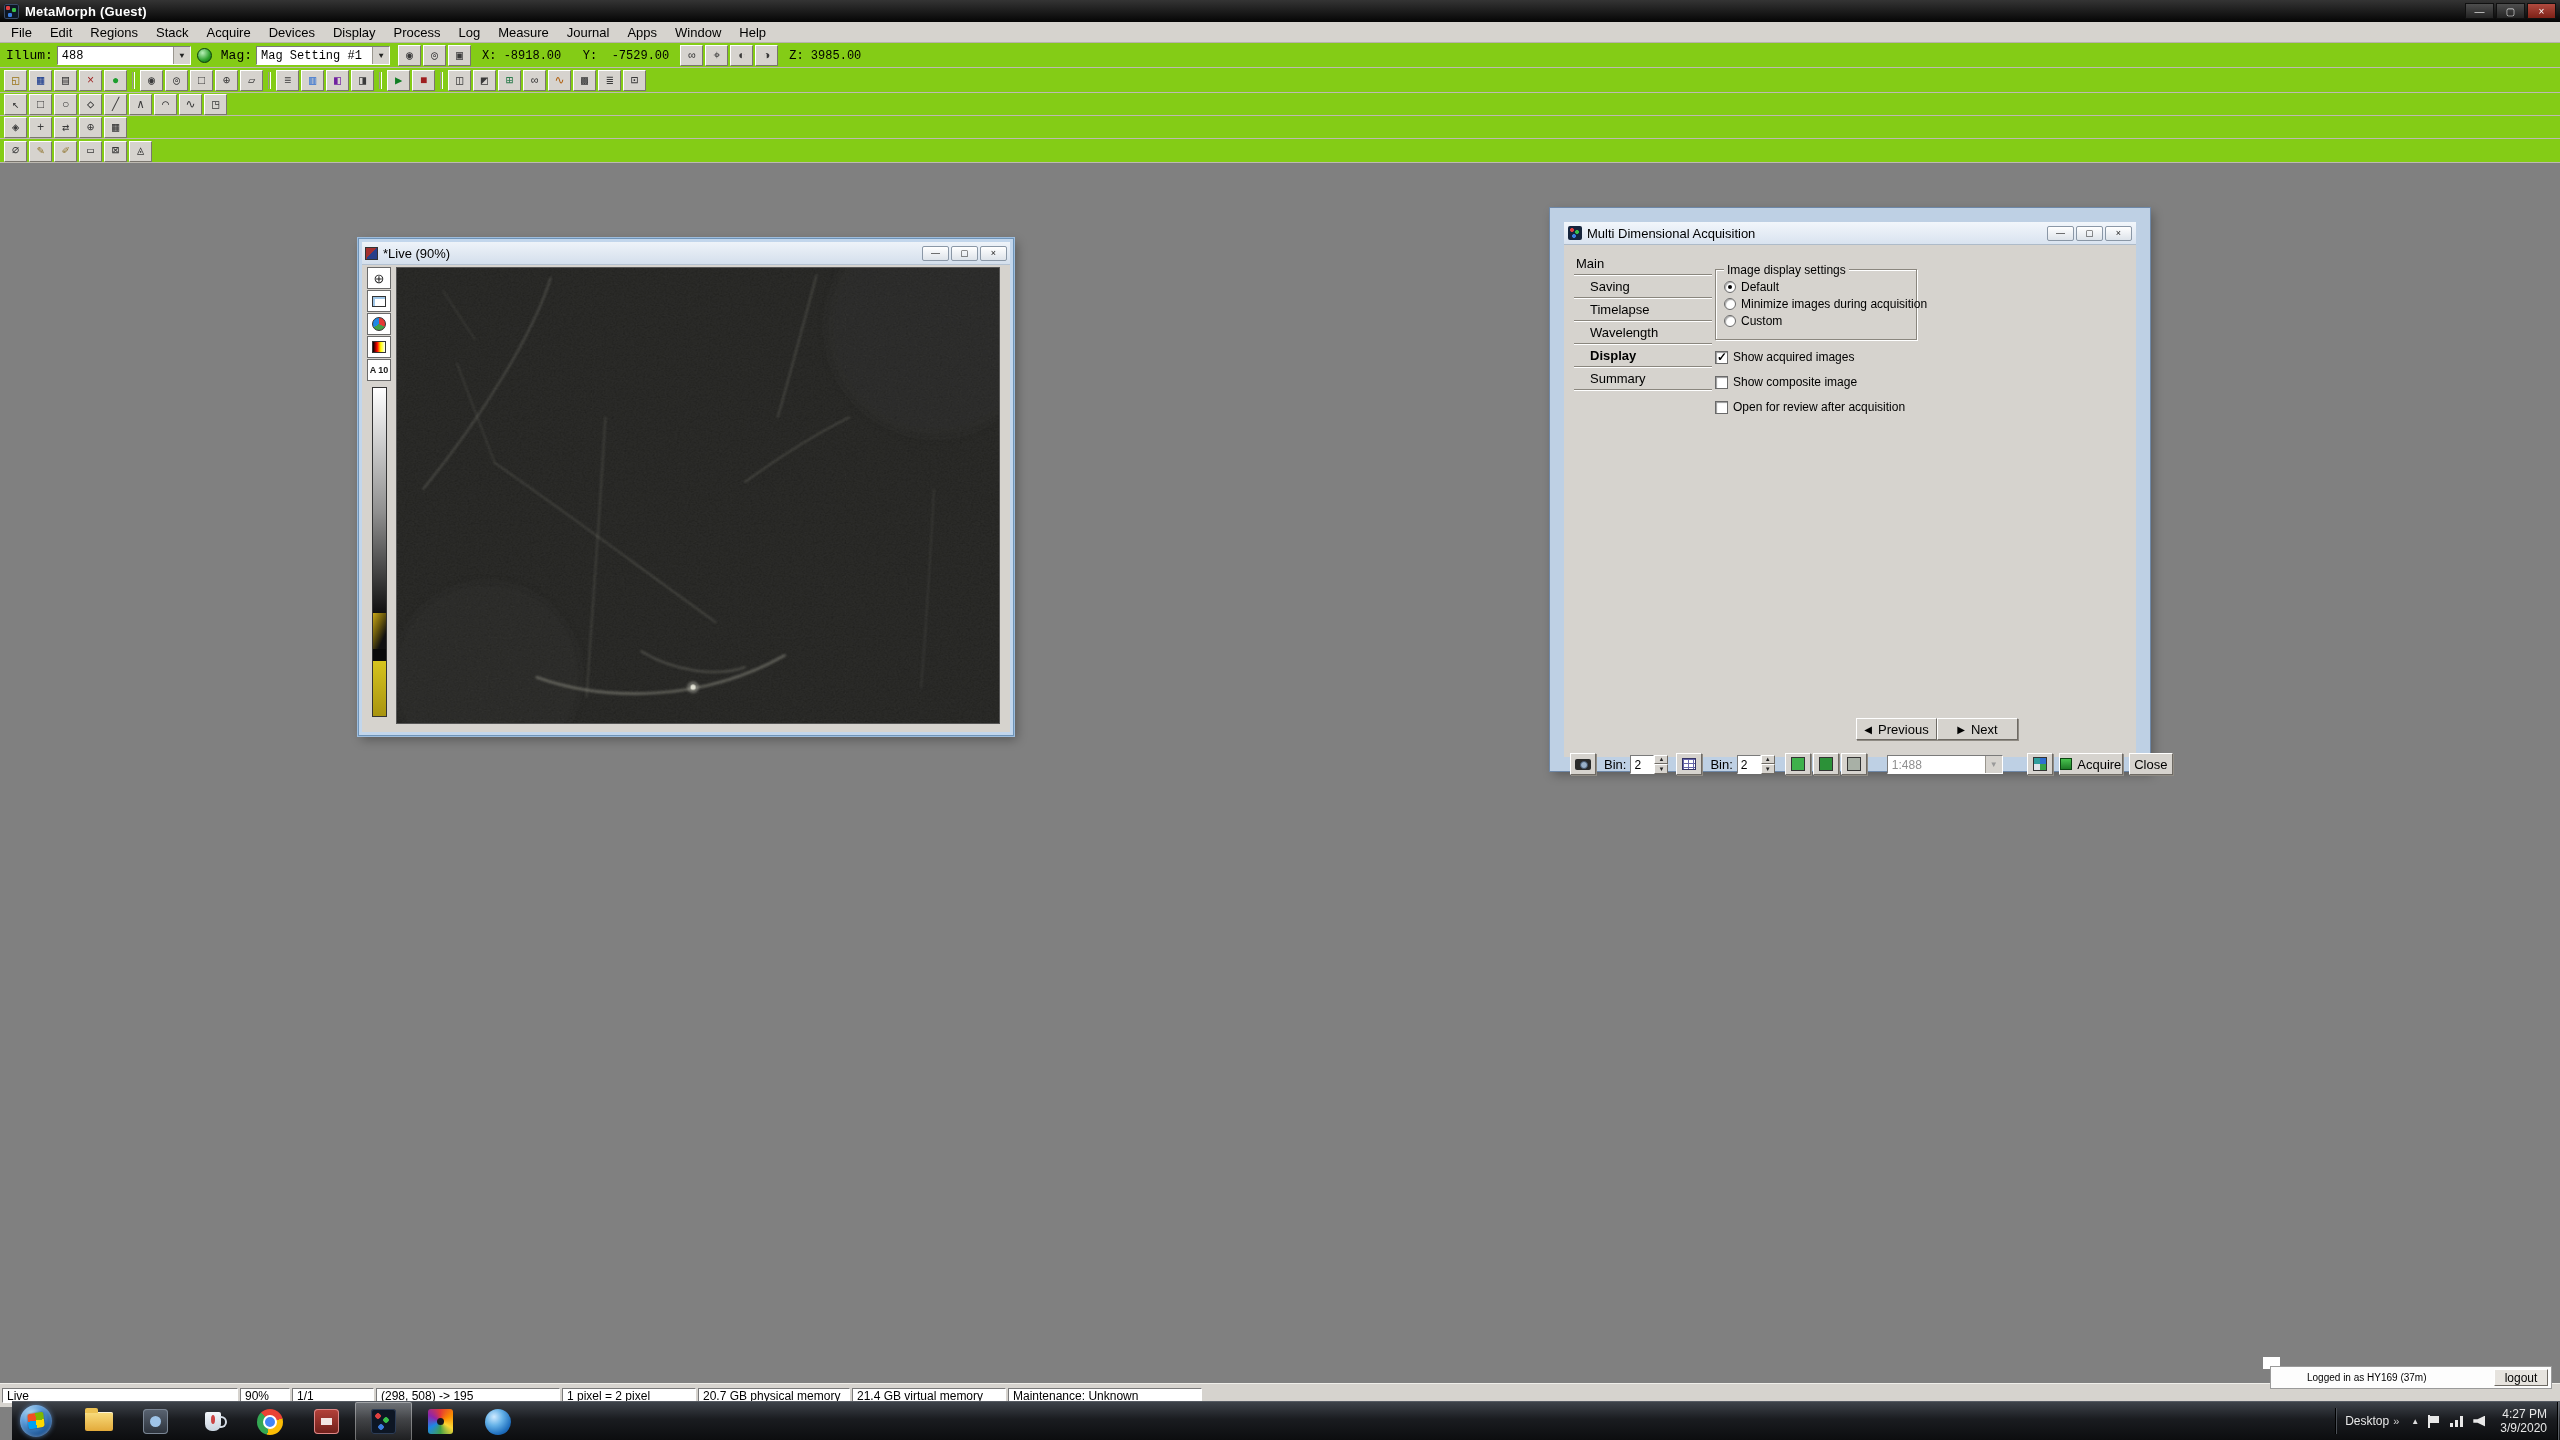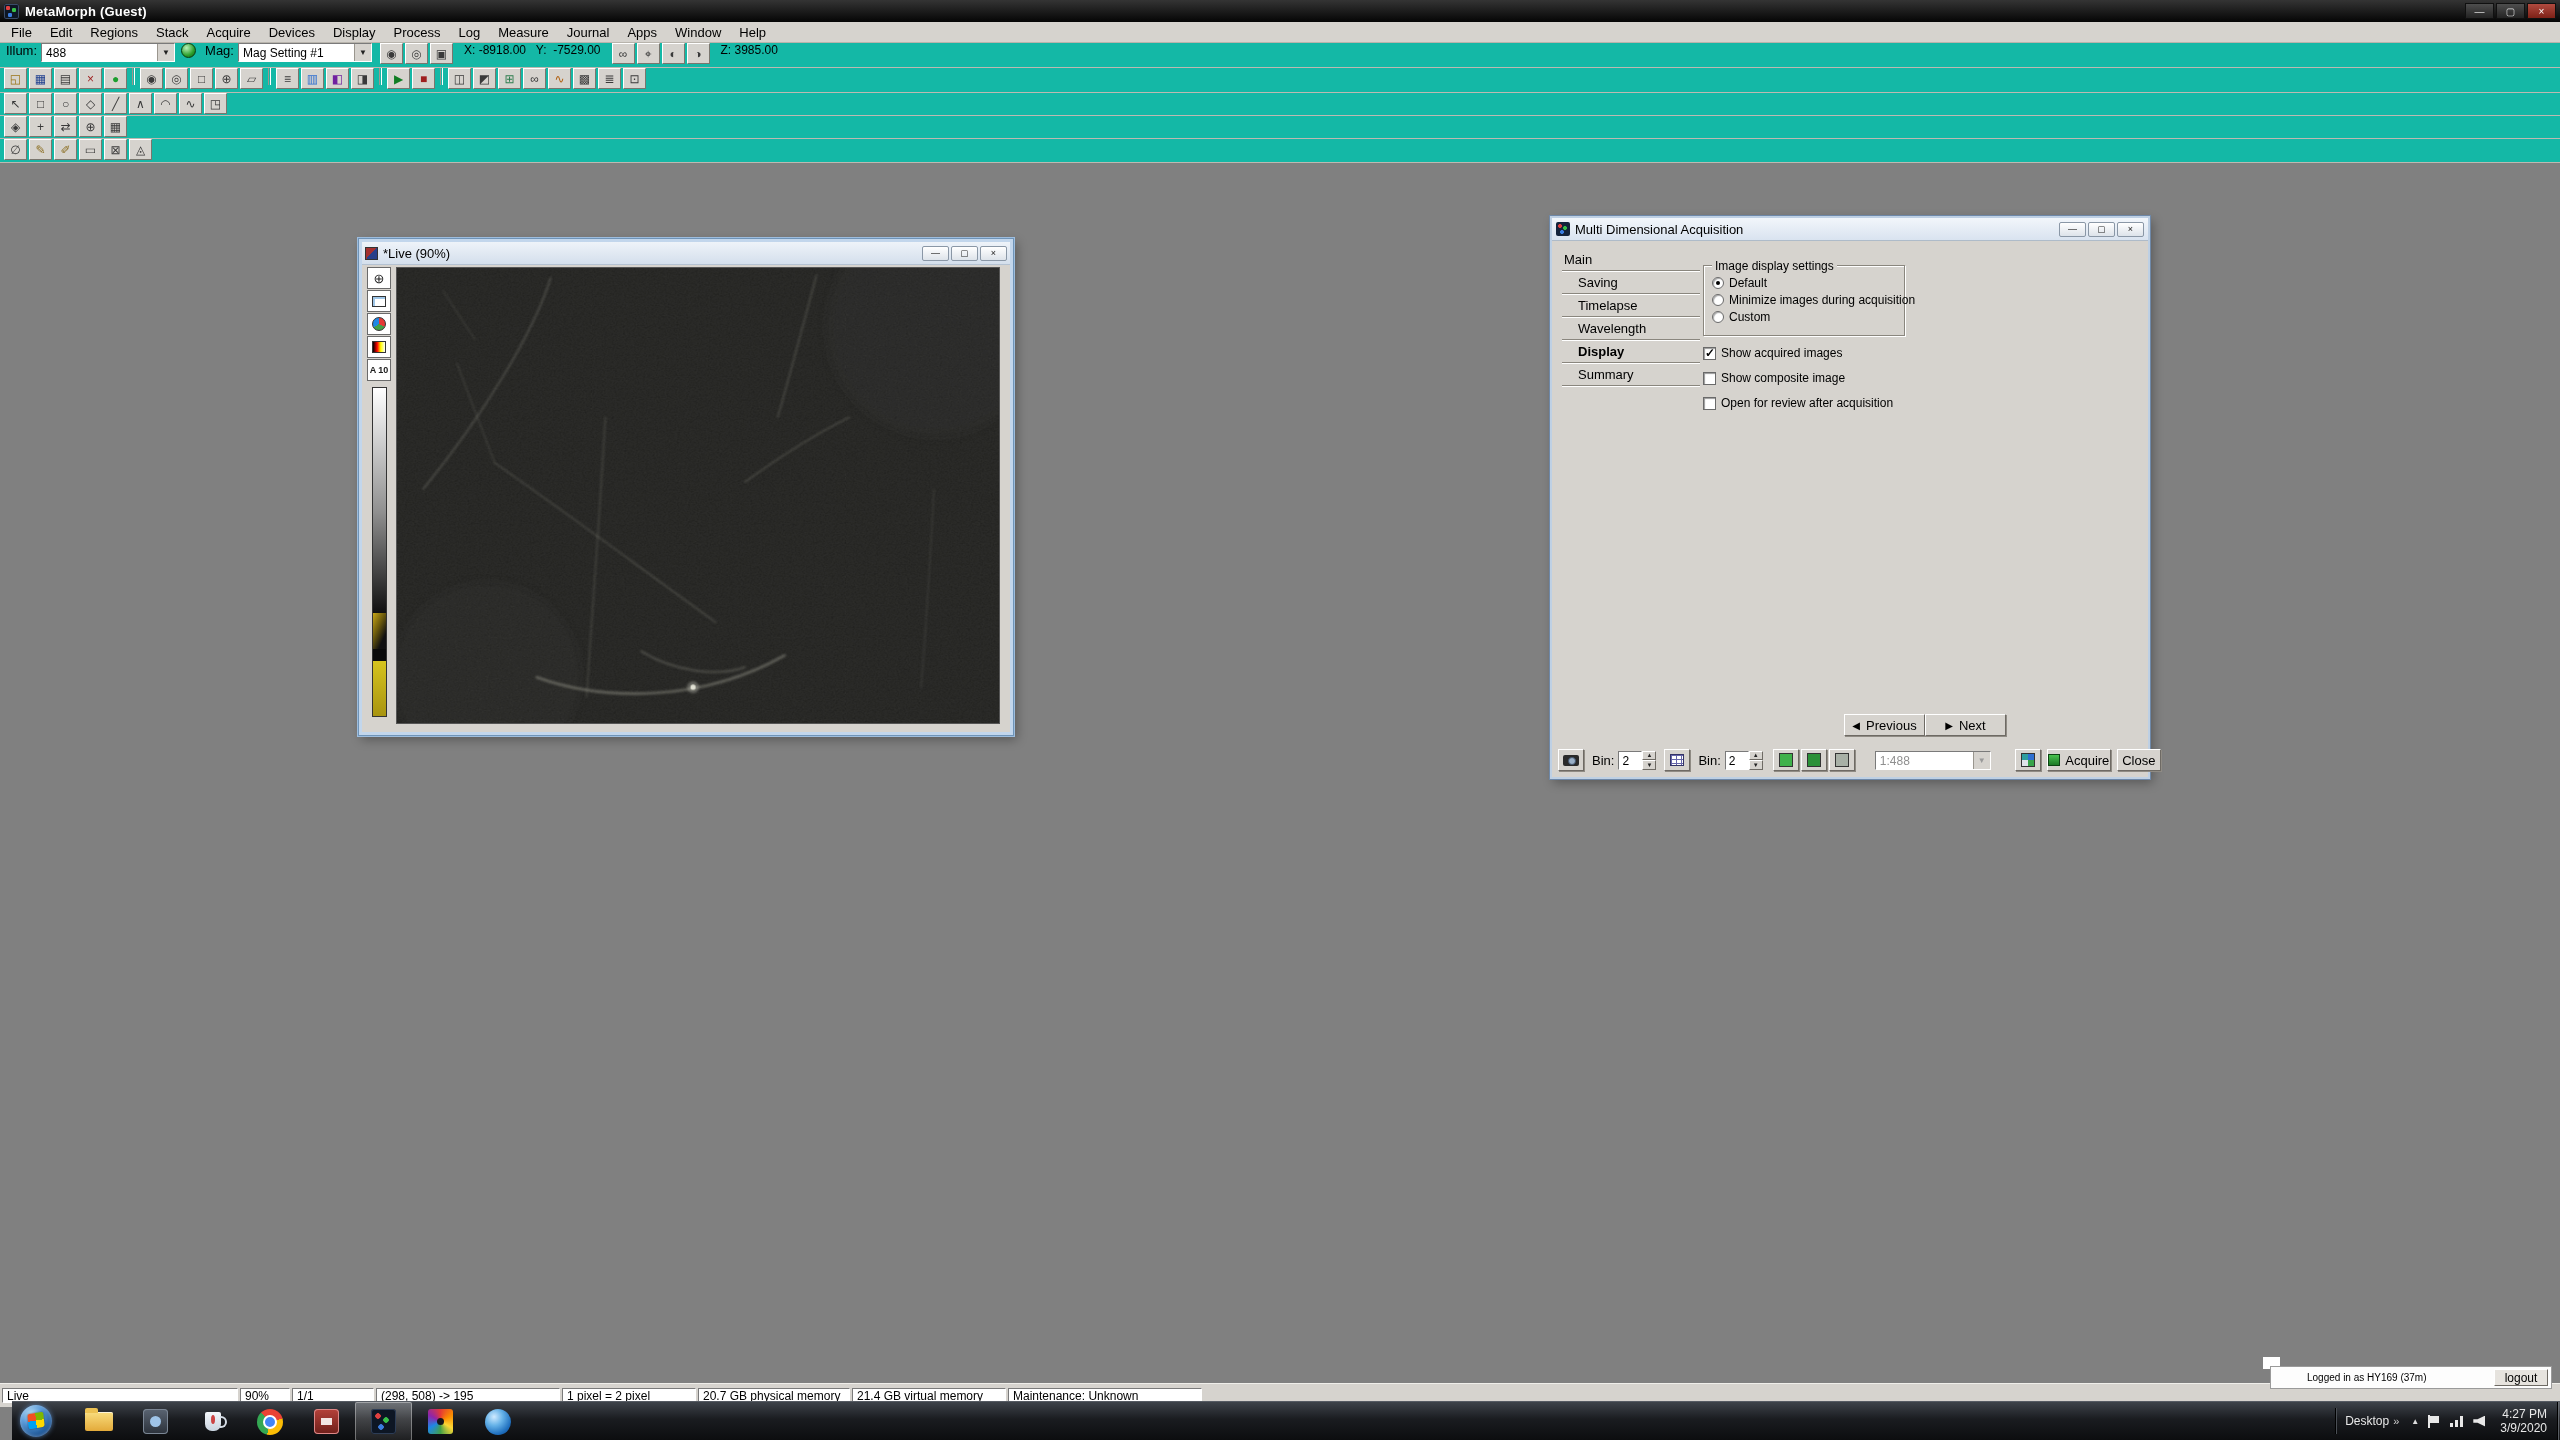--- a/index.html
+++ b/index.html
@@ -18,21 +18,21 @@
     box-shadow:inset 0 0 0 1px #3a4c68; }
   .app-title { font-size:13px; font-weight:bold; letter-spacing:.2px; }
   .app-tb-buttons { margin-left:auto; display:flex; gap:2px; }
   .tbb { width:29px; height:16px; display:flex; align-items:center; justify-content:center; font-size:10px; color:#d8d8d8;
          background:linear-gradient(#4e4e4e,#232323); border:1px solid #101010; }
   .tbb.close { background:linear-gradient(#b14a3f,#7d2117); color:#fff; }
 
   .menubar { height:21px; background:#d6d3ce; display:flex; align-items:center; font-size:13px; border-bottom:1px solid #b8b4ac; padding-left:2px; }
   .menu-item { padding:2px 9px; white-space:nowrap; }
 
-  .toolbar { background:#14b8a6; display:flex; padding:0 3px; box-shadow:inset 0 -1px 0 #bdb9b1; }
+  .toolbar { background:#84cc16; display:flex; align-items:center; padding:0 3px; box-shadow:inset 0 -1px 0 #bdb9b1;font-family:Liberation Mono, monospace; }
   #toolbar1 { height:25px; } #toolbar2 { height:25px; } #toolbar3 { height:23px; } #toolbar4 { height:23px; } #toolbar5 { height:24px; }
   .lbl { font-size:13px; margin:0 4px 0 3px; white-space:nowrap; }
   .combo { display:flex; height:19px; border:1px solid; border-color:#7a7a7a #fff #fff #7a7a7a; background:#fff; }
   .combo .val { font-size:12px; padding:2px 4px; flex:1; white-space:nowrap; overflow:hidden; }
   .combo .cbtn { width:17px; background:#d6d3ce; border-left:1px solid #9a968e; display:flex; align-items:center; justify-content:center; font-size:8px; color:#222; }
   .readout { font-size:12px; margin:0 10px; white-space:pre; }
   .sphere-ico { width:15px; height:15px; border-radius:50%; margin:0 6px;
     background:radial-gradient(circle at 35% 30%,#b8f0b8,#2da02d 60%,#0c5c14); border:1px solid #0a3d0e; }
   .ti { width:23px; height:21px; display:flex; align-items:center; justify-content:center; background:#d6d3ce;
         border:1px solid; border-color:#fff #7a766e #7a766e #fff; margin:0 1px; }
@@ -71,22 +71,22 @@
   .a10 span { font-size:9px; font-weight:bold; color:#202020; }
   .lut-bar { width:15px; margin-top:5px; border:1px solid #333; }
   .lut-grad { height:225px; background:linear-gradient(#ffffff,#909090 55%,#101010); }
   .lut-wedge { height:36px; background:linear-gradient(115deg,#c8a616,#6b5a0c 40%,#111 75%); }
   .lut-black { height:12px; background:#0a0a0a; }
   .lut-yellow { height:55px; background:linear-gradient(#d6c41e,#a89410); }
   .live-image { position:relative; width:604px; height:457px; margin-top:2px; background:#1d1d1b; border:1px solid #555; overflow:hidden; }
   .live-image svg { display:block; }
 
   
-  .mda { position:absolute; left:1550px; top:216px; width:600px; height:563px;
-    background:#bed0e4; padding:2px; box-shadow:0 0 0 1px #6e88a8, 3px 4px 10px rgba(0,0,0,.3); }
+  .mda { position:absolute; left:1550px; top:208px; width:600px; height:563px;
+    background:#bed0e4; padding:14px; box-shadow:0 0 0 1px #6e88a8, 3px 4px 10px rgba(0,0,0,.3); }
   .mda-inner { position:relative; background:#d6d3ce; width:100%; height:100%; }
   .mda-title { height:23px; display:flex; align-items:center; padding:0 4px;
     background:linear-gradient(#f2f6fb,#d9e3f0); border-bottom:1px solid #aebbc9; }
   .mda-ico { width:14px; height:14px; border-radius:2px; background-color:#15243c;
     background-image:radial-gradient(circle at 4px 4px,#e04040 1.8px,transparent 2.2px),
                      radial-gradient(circle at 9px 6px,#38c048 1.8px,transparent 2.2px),
                      radial-gradient(circle at 6px 10px,#3a7de0 1.8px,transparent 2.2px); }
   .mda-title .t { font-size:13px; margin-left:5px; }
   .mda-nav { position:absolute; left:10px; top:30px; width:138px; }
   .nav-item { font-size:13px; padding:4px 0 3px 16px; border-bottom:1px solid #8a867e; box-shadow:0 1px 0 #fff; }

